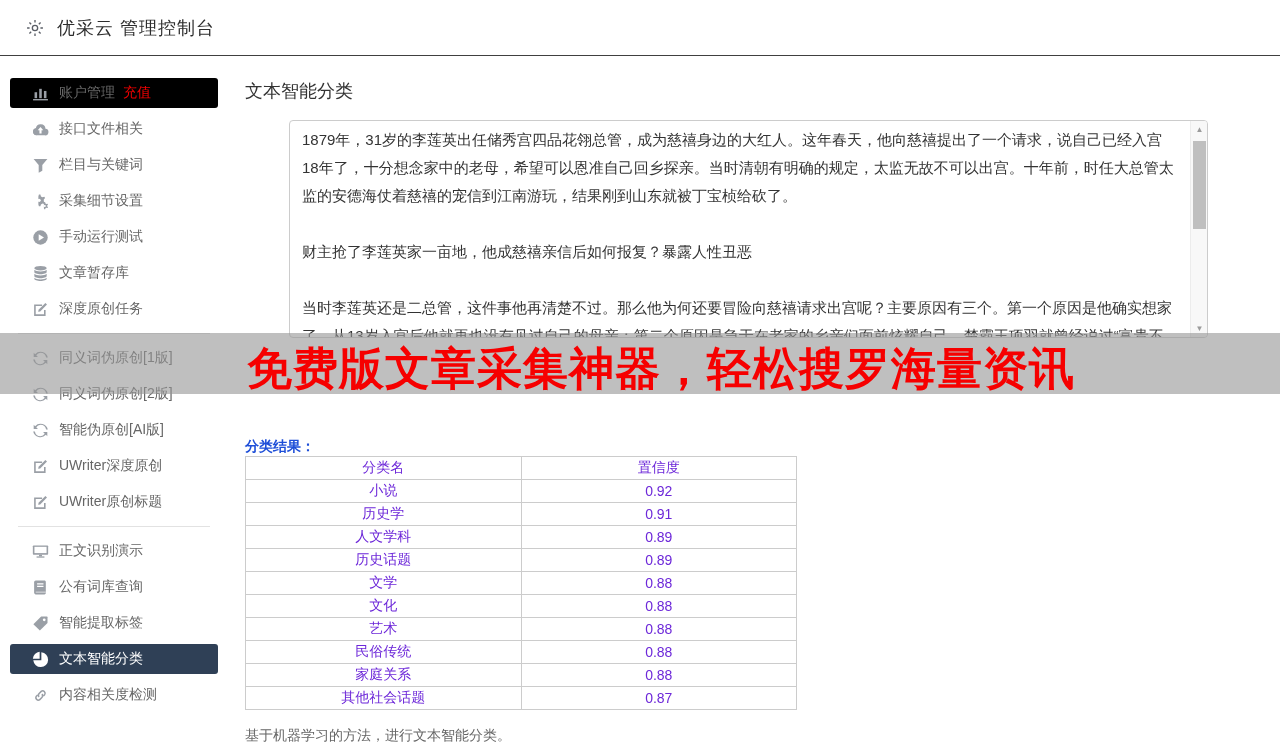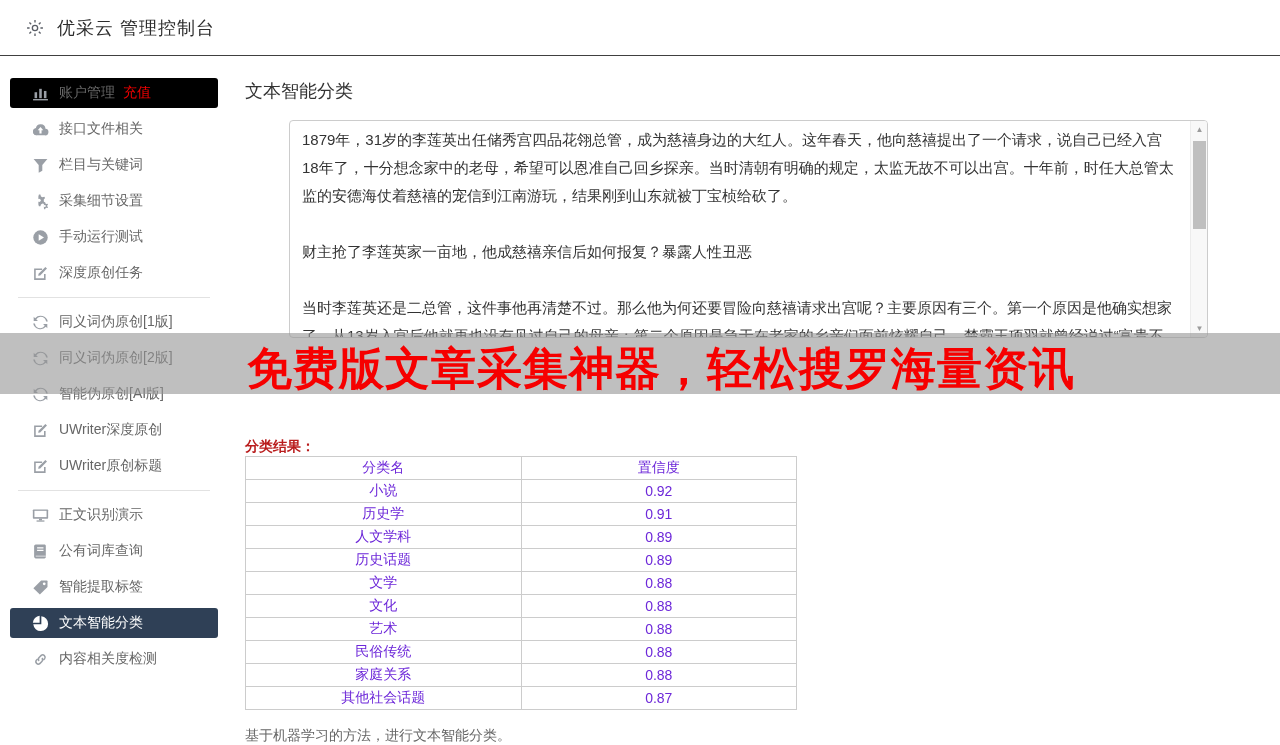--- a/index.html
+++ b/index.html
@@ -40,21 +40,21 @@
   .sbar { position:absolute; top:0; right:0; width:17px; height:100%;
     background:#f8f8f8; border-left:1px solid #ececec; }
   .sbar-btn { position:absolute; left:0; width:17px; height:17px; color:#9b9b9b;
     font-size:8px; text-align:center; line-height:17px; cursor:pointer; }
   .sbar-btn.up { top:0; }
   .sbar-btn.down { bottom:0; }
   .sbar-thumb { position:absolute; left:2px; top:20px; width:13px; height:88px;
     background:#bfbfbf; cursor:pointer; }
 
   
-  .results-label { position:absolute; left:245px; top:438px; font-size:14px; color:#b91c1c; font-weight:bold; }
+  .results-label { position:absolute; left:245px; top:438px; font-size:14px; color:#1d4ed8; font-weight:bold; }
   .results-table { position:absolute; left:245px; top:456px; width:552px;
     border-collapse:collapse; font-size:14px; color:#390; }
   .results-table th, .results-table td { border:1px solid #ccc; height:23px;
     text-align:center; font-weight:normal; color:#6d28d9; padding:0; }
   .footer-note { position:absolute; left:245px; top:727px; font-size:14px; color:#666; }
 
   
   .watermark { position:absolute; left:0; top:333px; width:1280px; height:61px;
     background:rgba(148,148,148,0.60); z-index:50; display:flex; align-items:center; }
   .watermark .wm-text { margin-left:247px; font-size:45px; font-weight:bold; color:#f60000;
@@ -120,20 +120,31 @@
         <svg viewBox="0 0 16 16">
           <circle cx="8" cy="8" r="6.8"></circle>
           <path fill="#fff" d="M6.3 4.9l5 3.1-5 3.1z"></path>
         </svg>
       </span>
       <span class="sb-label">手动运行测试</span>
     </div>
     <div class="sb-item">
       <span class="sb-icon">
         <svg viewBox="0 0 16 16">
+          <ellipse cx="8" cy="3" rx="5.8" ry="2.1"></ellipse>
+          <path d="M2.2 4.4c1 1 3.2 1.6 5.8 1.6s4.8-.6 5.8-1.6v2.2c0 1.2-2.6 2.1-5.8 2.1s-5.8-.9-5.8-2.1z"></path>
+          <path d="M2.2 8.2c1 1 3.2 1.6 5.8 1.6s4.8-.6 5.8-1.6v2.2c0 1.2-2.6 2.1-5.8 2.1s-5.8-.9-5.8-2.1z"></path>
+          <path d="M2.2 12c1 1 3.2 1.6 5.8 1.6s4.8-.6 5.8-1.6v1c0 1.2-2.6 2.1-5.8 2.1s-5.8-.9-5.8-2.1z"></path>
+        </svg>
+      </span>
+      <span class="sb-label">文章暂存库</span>
+    </div>
+    <div class="sb-item">
+      <span class="sb-icon">
+        <svg viewBox="0 0 16 16">
           <path d="M2 3.2h7.5v1.5H3.5v7.8h7.8V8.5h1.5v5.5H2z"></path>
           <path d="M6.2 8.3L12.6 1.9l1.5 1.5-6.4 6.4-1.9.4z"></path>
         </svg>
       </span>
       <span class="sb-label">深度原创任务</span>
     </div>
     <div class="sb-divider"></div>
     <div class="sb-item">
       <span class="sb-icon">
         <svg viewBox="0 0 16 16">

